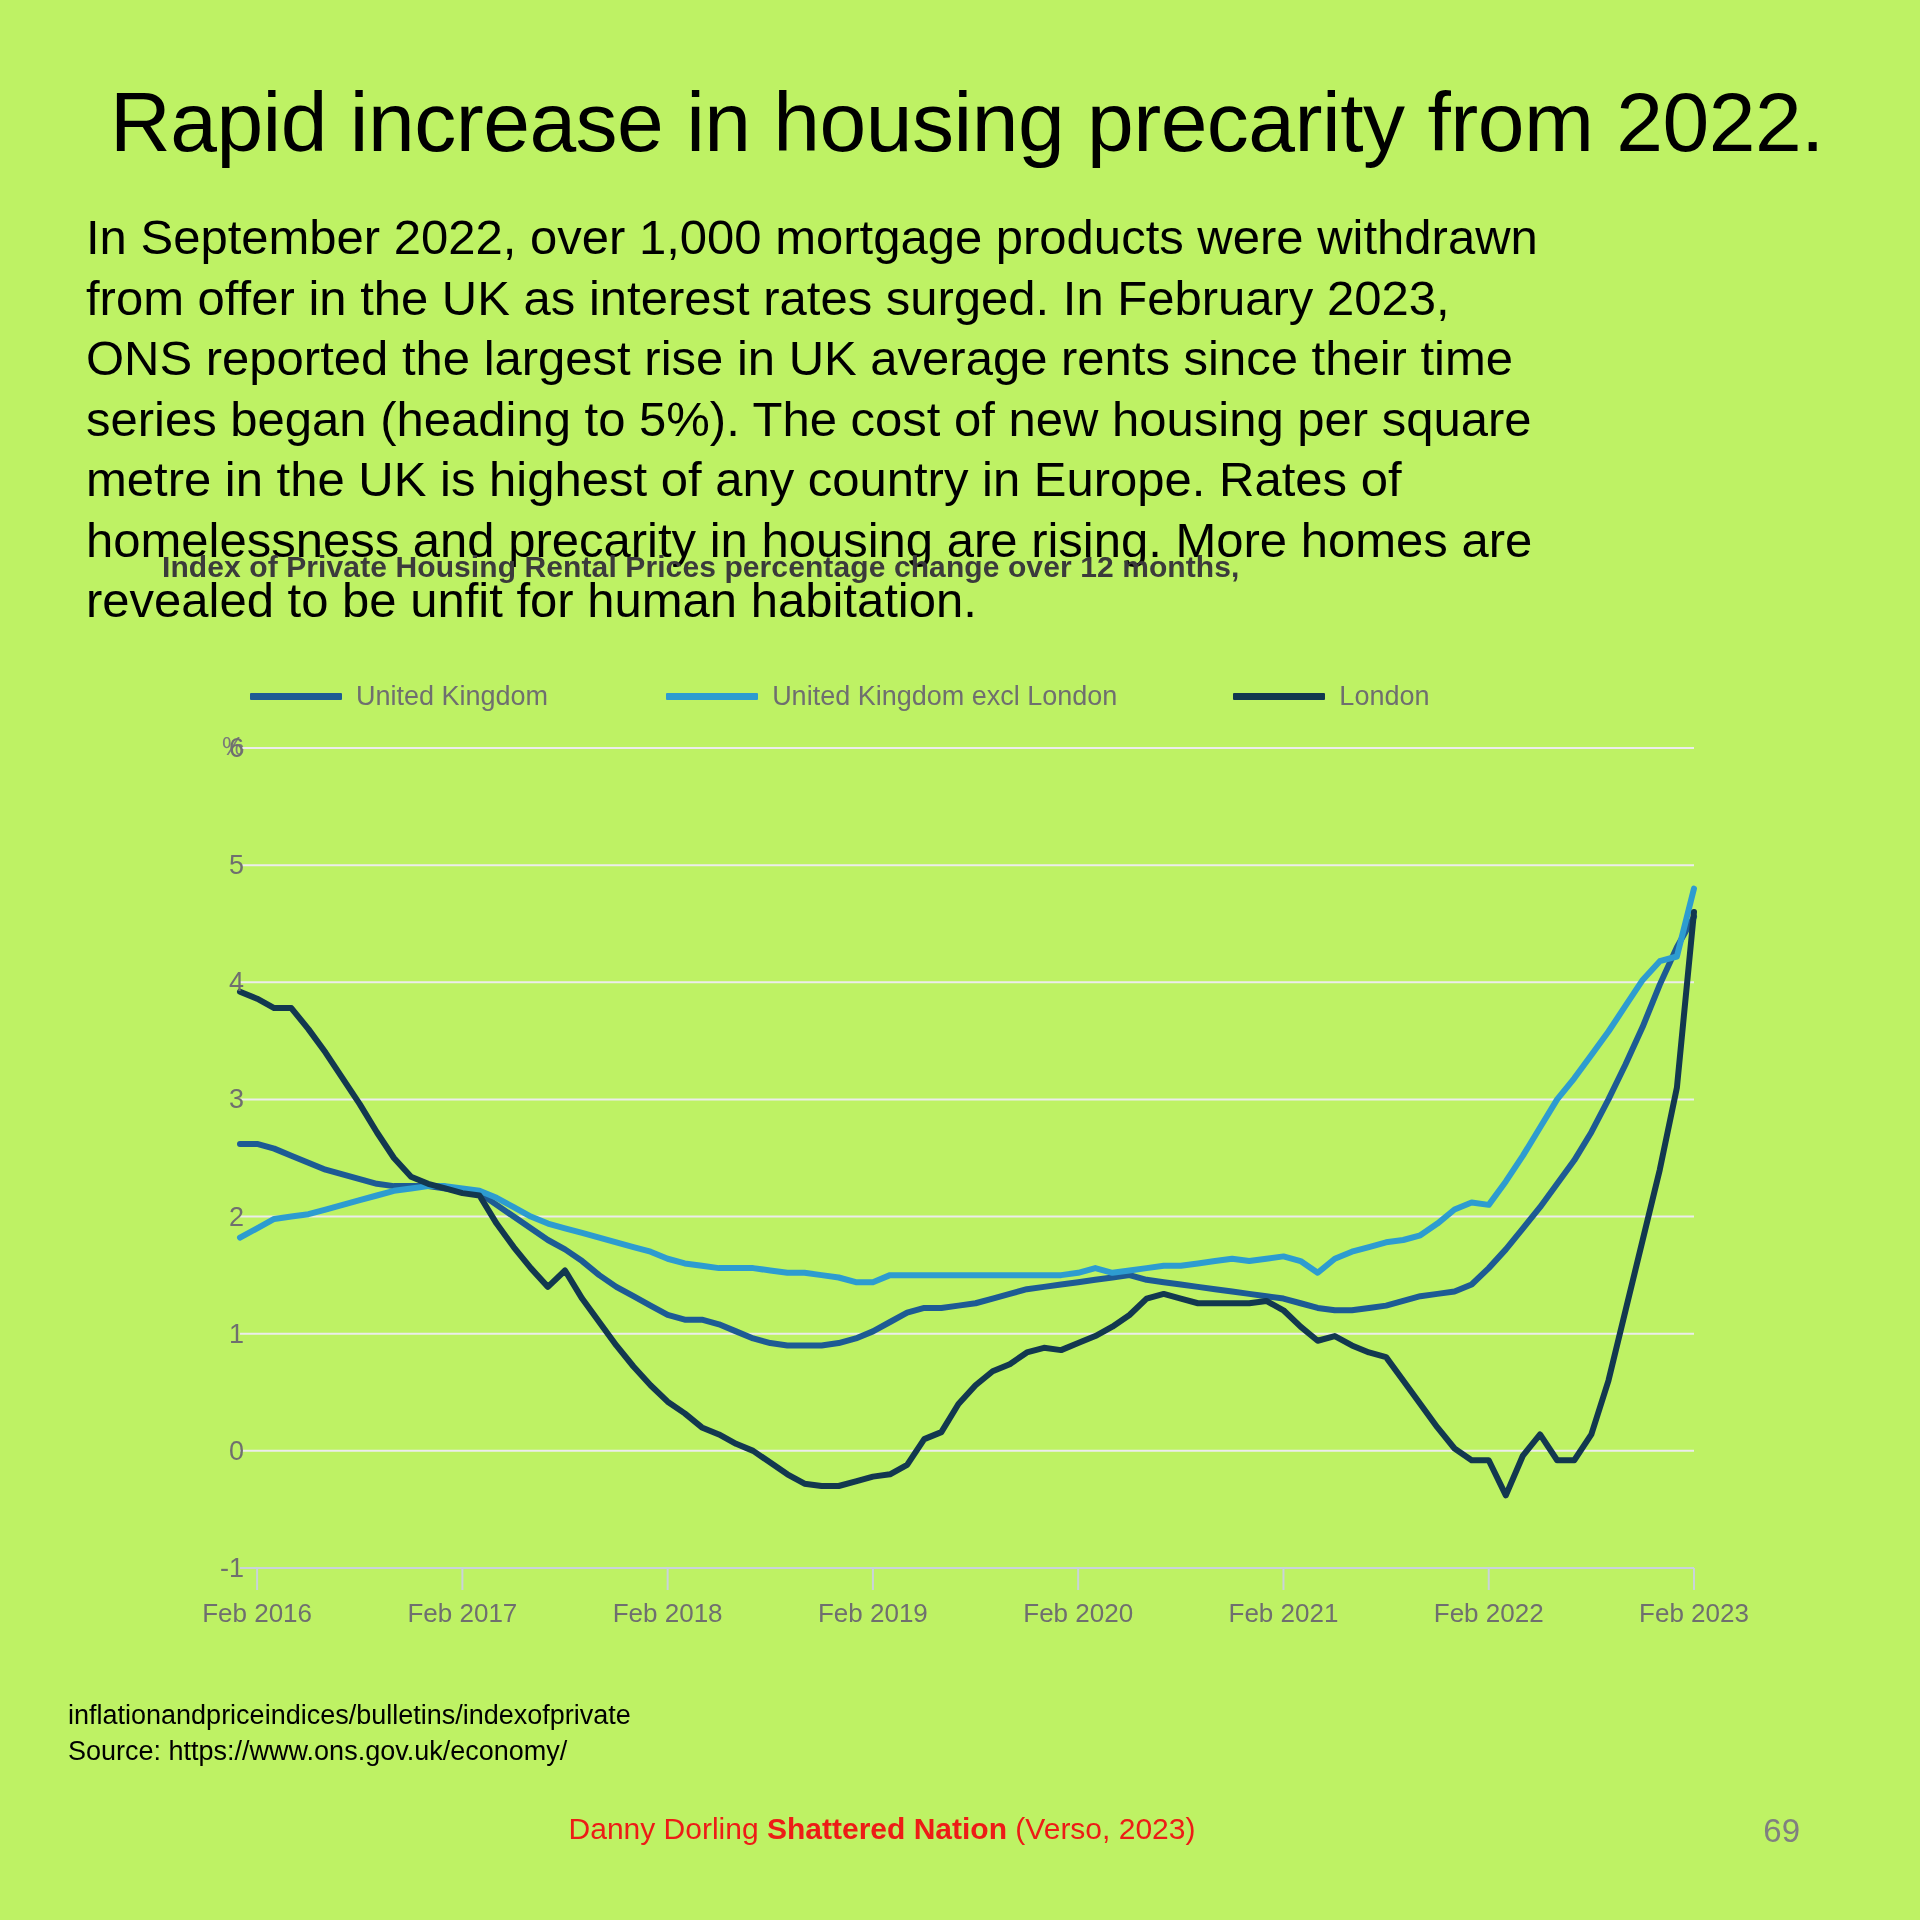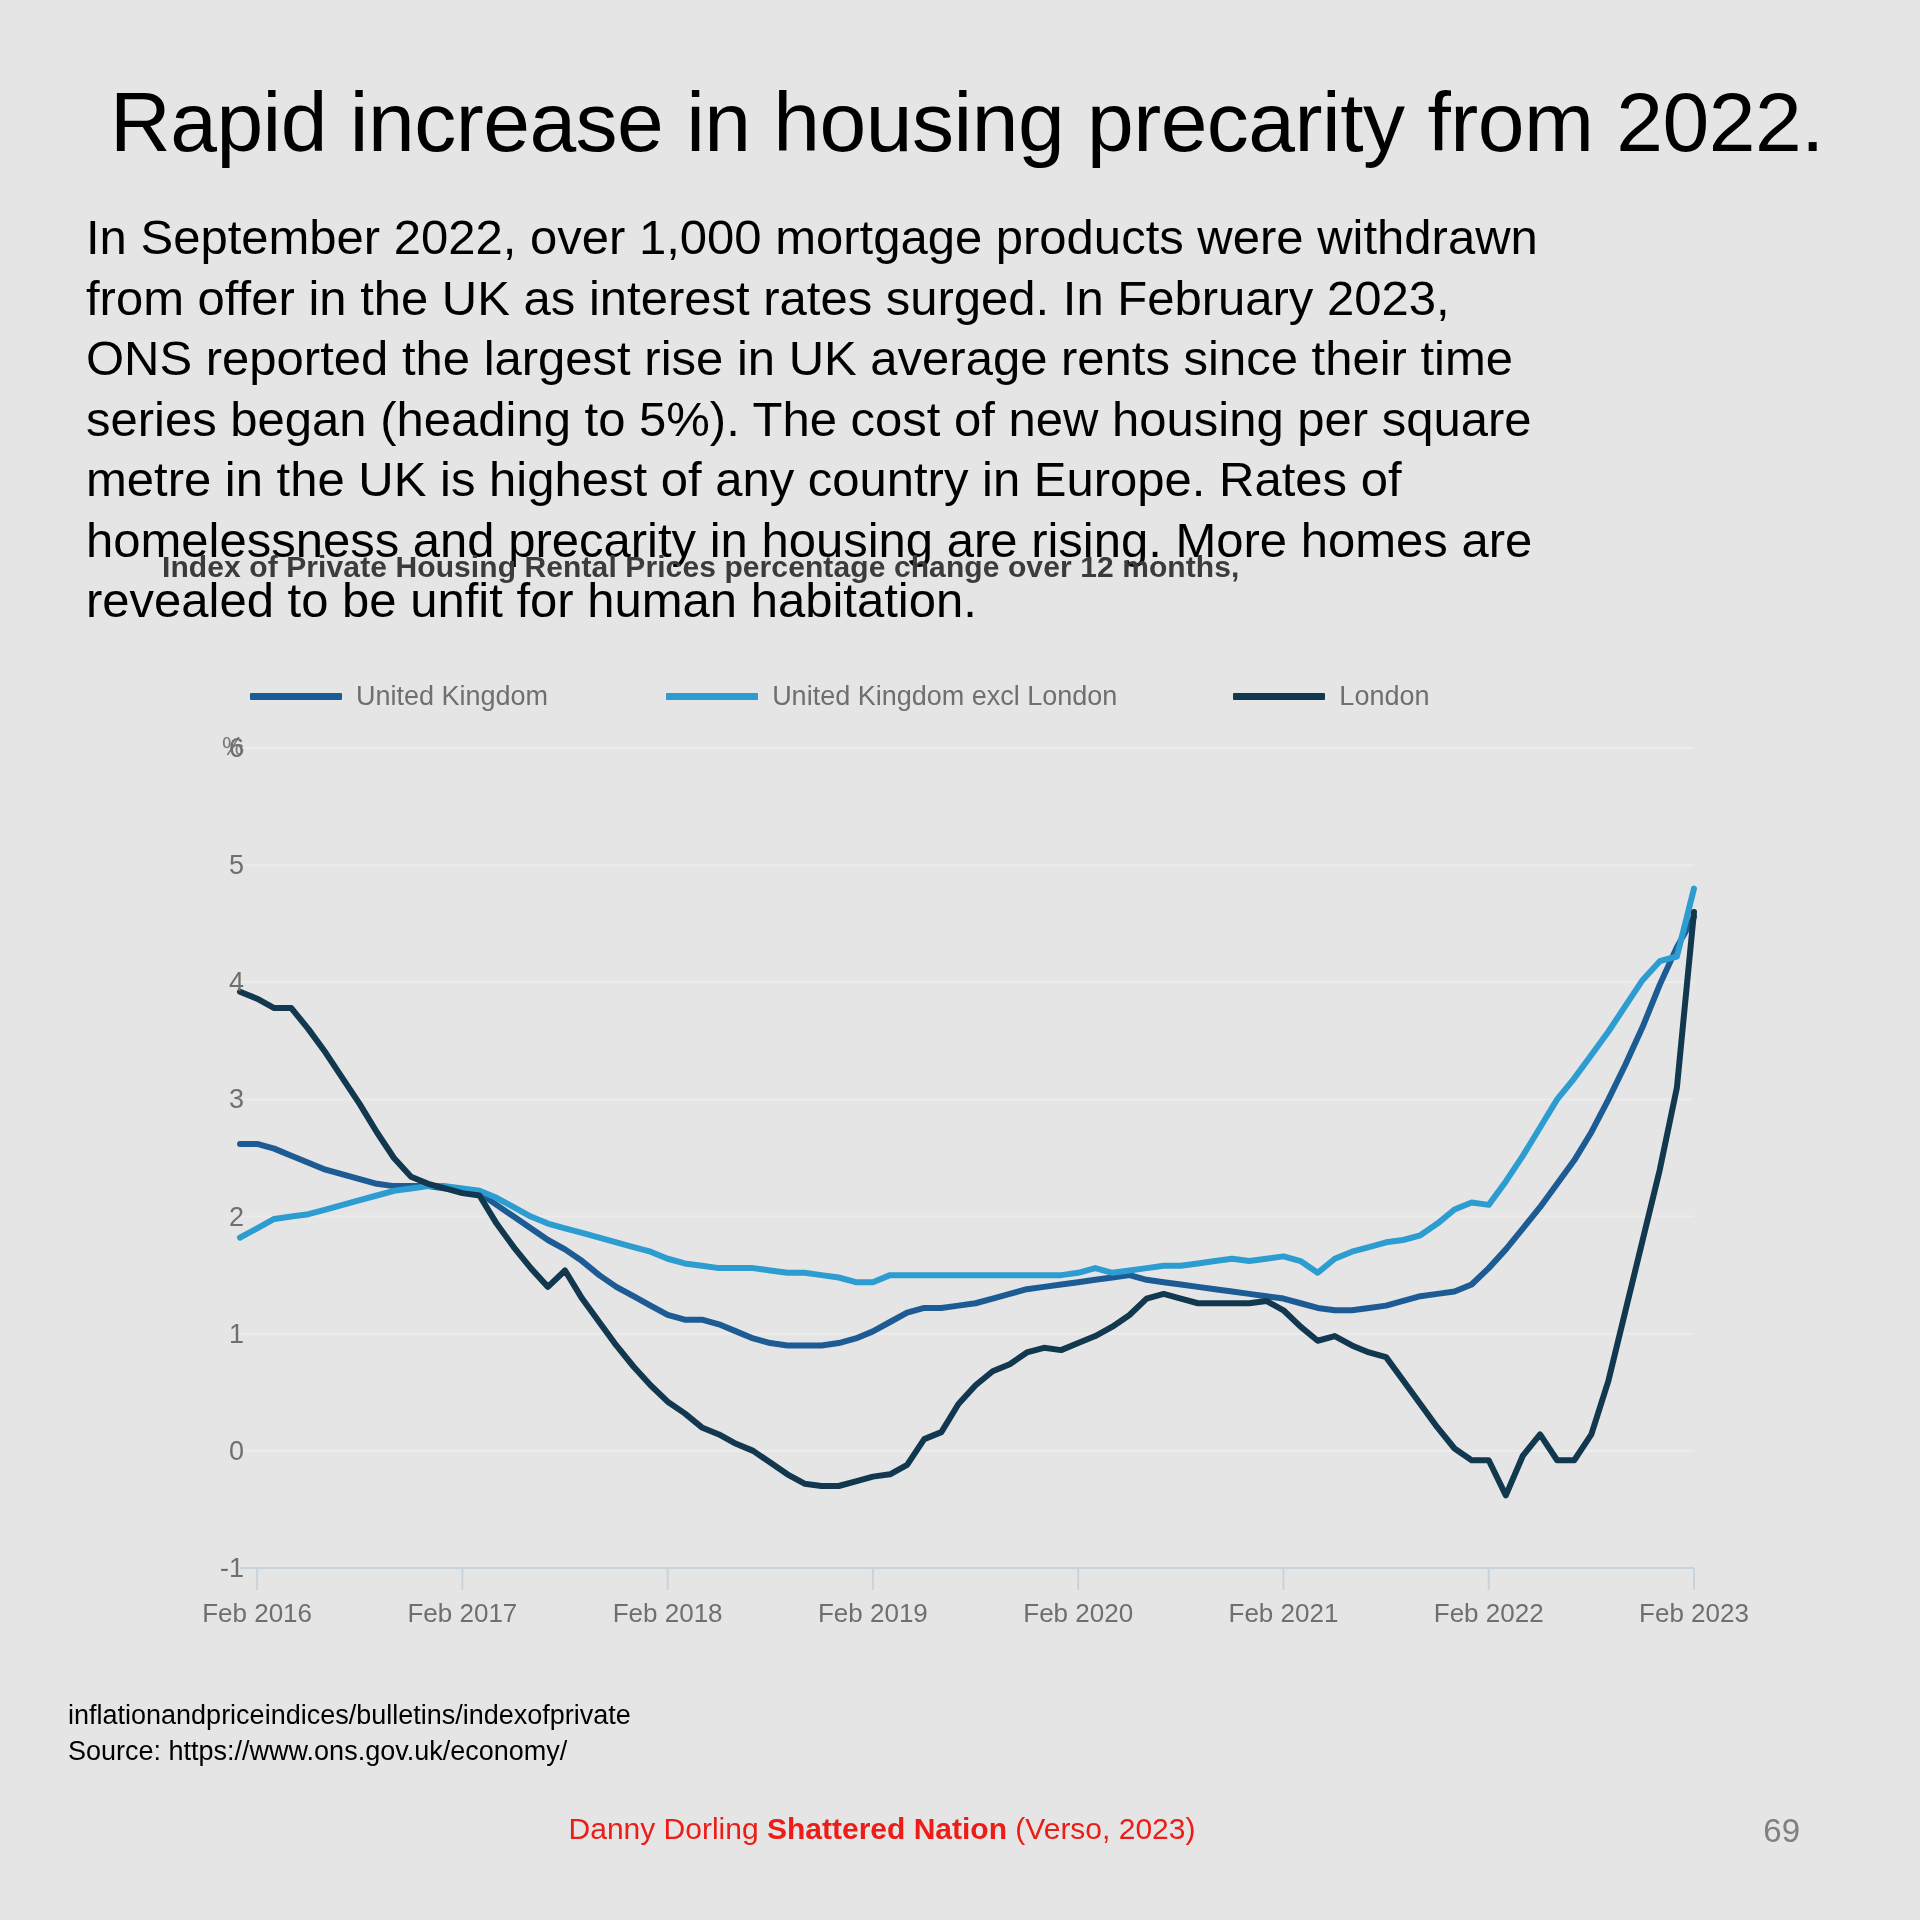--- a/index.html
+++ b/index.html
@@ -12,21 +12,21 @@
     height: 1920px;
     font-family: "Liberation Sans", sans-serif;
     color: #000000;
     position: relative;
     overflow: hidden;
   }
 
   .slide {
     position: absolute;
     inset: 0;
-    background: #e5e5e5;
+    background: #bef264;
   }
 
   
   .slide-title {
     position: absolute;
     left: 110px;
     top: 78px;
     width: 1720px;
     font-size: 84px;
     font-weight: 400;

